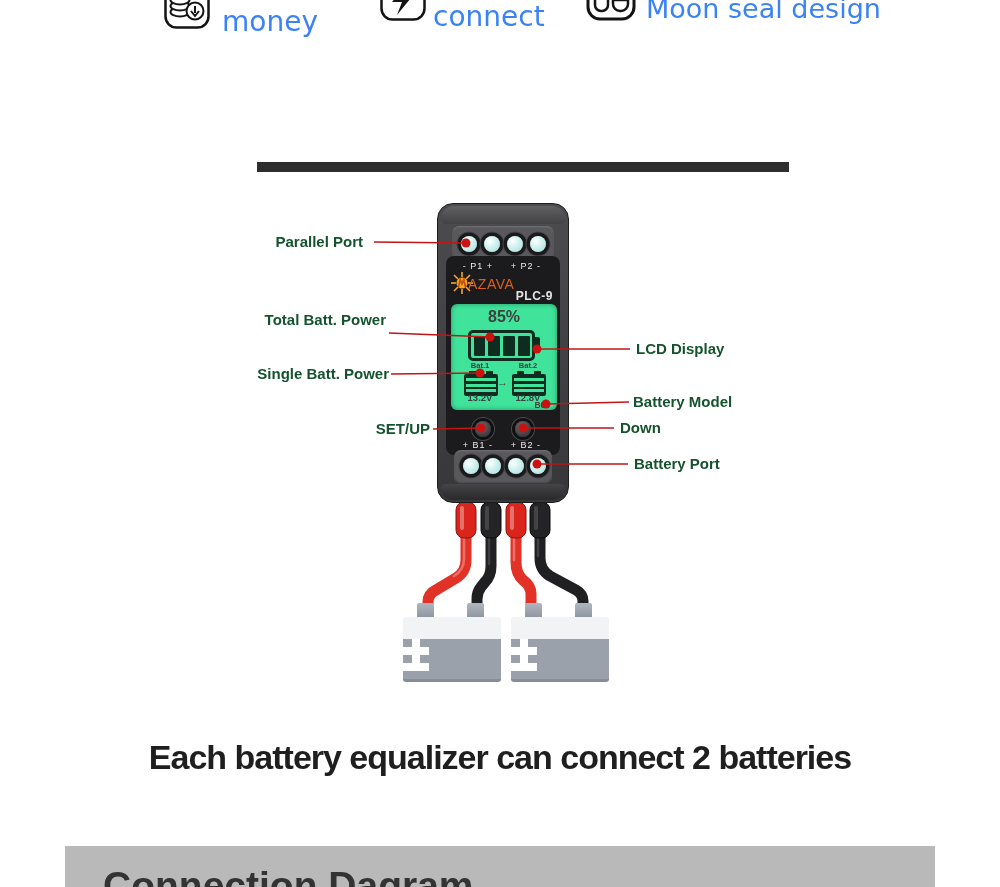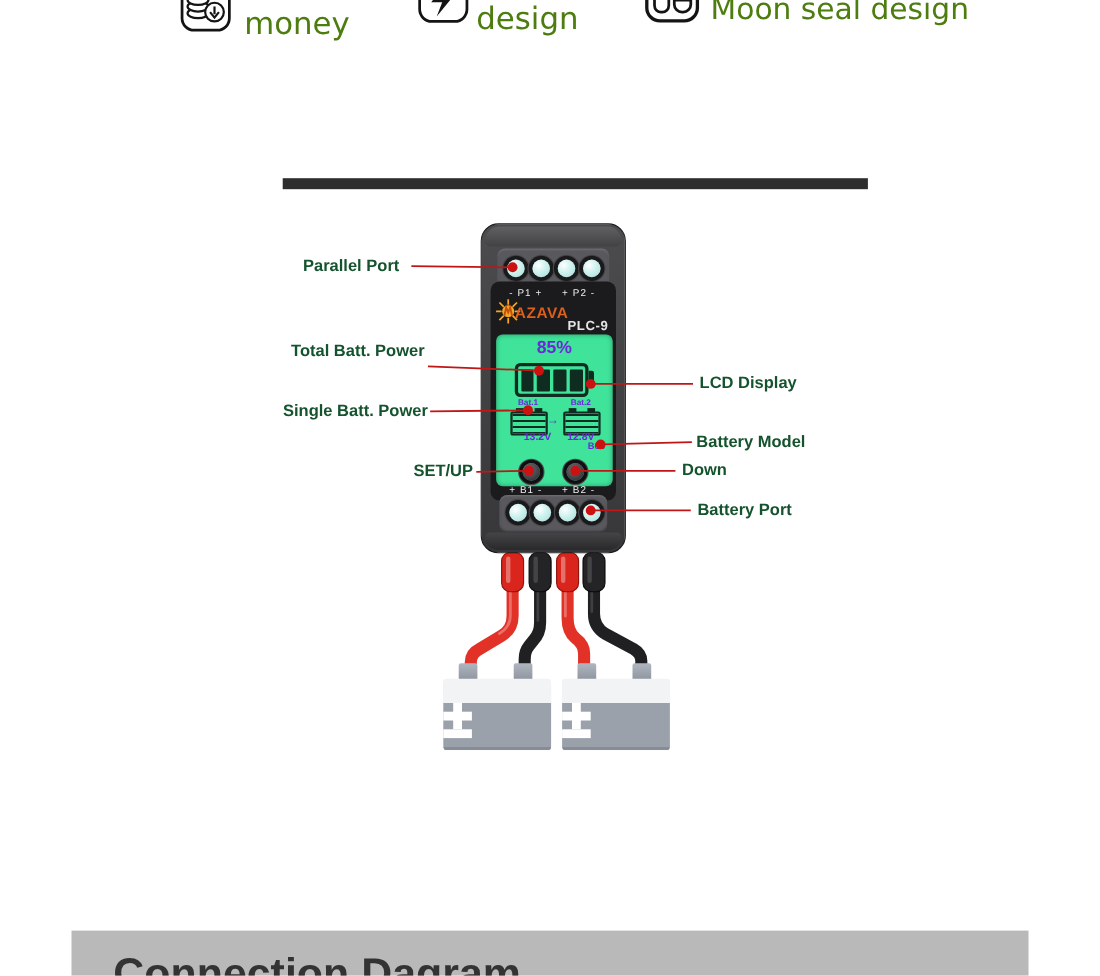--- a/index.html
+++ b/index.html
@@ -1,20 +1,20 @@
 <!DOCTYPE html>
 <html><head>
 <meta charset="utf-8">
 <style>
   html,body{margin:0;padding:0;background:#fff;}
   .stage{position:relative;width:1000px;height:887px;overflow:hidden;background:#fff;
          font-family:"Liberation Sans",sans-serif;}
 
   
-  .badge-label{position:absolute;font-family:"DejaVu Sans",sans-serif;color:#4d7c0f;
+  .badge-label{position:absolute;font-family:"DejaVu Sans",sans-serif;color:#3b82f6;
                font-weight:400;white-space:nowrap;}
   .badge-icon{position:absolute;}
 
   
   .banner{position:absolute;left:65px;width:870px;background:#b9b9b9;}
   .banner-title{position:absolute;font-weight:bold;color:#1b1b1b;white-space:nowrap;}
   .divider-bar{position:absolute;left:257px;top:162px;width:532px;height:10px;background:#2e2e2e;}
 
   
   .device{position:absolute;left:437px;top:203px;width:130px;height:298px;
@@ -27,29 +27,29 @@
   .device>*{position:absolute;z-index:2;}
   .tpanel{background:#59595d;border-radius:7px;
           box-shadow:inset 0 1px 2px rgba(255,255,255,.18), inset 0 -1px 2px rgba(0,0,0,.45);}
   .term{width:16px;height:16px;border-radius:50%;
         background:radial-gradient(circle at 35% 32%, #ffffff, #cdf1ee 45%, #a8dcd8);
         box-shadow:0 0 0 3.5px #1a1a1c, 0 0 0 4.5px #47474a;position:absolute;}
   .faceplate{left:8px;top:52px;width:114px;height:199px;background:#1b1b1d;border-radius:8px;}
   .faceplate>*{position:absolute;}
   .portlab{font-size:9px;font-weight:normal;color:#ededed;letter-spacing:1px;
            text-align:center;white-space:nowrap;}
-  .brand{font-size:14px;font-weight:bold;color:#dd5f1a;letter-spacing:.5px;}
+  .brand{font-size:14px;font-weight:normal;color:#dd5f1a;letter-spacing:.5px;}
   .model{font-size:12px;font-weight:bold;color:#e4e4e4;letter-spacing:.5px;}
   .dbtn{width:16px;height:16px;border-radius:50%;
         background:radial-gradient(circle at 40% 35%, #6c6c70, #3a3a3e 72%);
         box-shadow:0 0 0 3px #101012, 0 0 0 4px #4a4a4d;}
 
   
-  .lcd{left:5px;top:48px;width:106px;height:138px;background:#3fe39a;border-radius:6px;
-       box-shadow:inset 0 0 5px rgba(0,0,0,.35);color:#6d28d9;}
+  .lcd{left:5px;top:48px;width:106px;height:106px;background:#3fe39a;border-radius:6px;
+       box-shadow:inset 0 0 5px rgba(0,0,0,.35);color:#404040;}
   .lcd>*{position:absolute;}
   .lcd-total{left:0;right:0;top:4px;text-align:center;font-size:16px;font-weight:bold;}
   .gauge{left:17px;top:26px;width:56px;height:20px;border:3px solid #0e2c20;border-radius:5px;
          display:flex;gap:3px;padding:2.5px;}
   .gauge .bar{flex:1;background:#0e2c20;border-radius:1px;}
   .gauge-nub{left:84px;top:33px;width:5px;height:12px;background:#0e2c20;border-radius:0 2px 2px 0;}
   .batlab{font-size:7.5px;font-weight:bold;text-align:center;width:42px;}
   .sbat{width:30px;height:18px;border:2px solid #0e2c20;border-radius:2px;
         background:repeating-linear-gradient(to bottom,#0e2c20 0 2.5px,transparent 2.5px 5.5px);}
   .sbat::before,.sbat::after{content:"";position:absolute;top:-5px;width:7px;height:4px;background:#0e2c20;}
@@ -96,21 +96,21 @@
     <circle cx="32" cy="29" r="8.5" fill="#fff" stroke="#141414" stroke-width="2"></circle>
     <line x1="32" y1="24" x2="32" y2="31" stroke="#141414" stroke-width="2"></line>
     <polyline points="28,29 32,34 36,29" fill="none" stroke="#141414" stroke-width="2"></polyline>
   </svg>
   <div class="badge-label" style="left:222px;top:5px;font-size:28px;">money</div>
 
   <svg class="badge-icon" style="left:379px;top:-26px;" width="48" height="48" viewBox="0 0 48 48">
     <rect x="2.5" y="2.5" width="43" height="43" rx="11" fill="none" stroke="#141414" stroke-width="2.5"></rect>
     <path d="M30 7 L13 28 H23 L18 41 L36 19 H25 L31 7 Z" fill="#141414"></path>
   </svg>
-  <div class="badge-label" style="left:433px;top:0px;font-size:28px;">design</div>
+  <div class="badge-label" style="left:433px;top:0px;font-size:28px;">connect</div>
 
   <svg class="badge-icon" style="left:585px;top:-30px;" width="52" height="52" viewBox="0 0 52 52">
     <rect x="3" y="3" width="46" height="46" rx="12" fill="none" stroke="#141414" stroke-width="3"></rect>
     <rect x="10" y="12" width="13" height="29" rx="6" fill="none" stroke="#141414" stroke-width="2.5"></rect>
     <rect x="28" y="9" width="15" height="32" rx="7" fill="none" stroke="#141414" stroke-width="2.5"></rect>
     <line x1="28" y1="21" x2="43" y2="21" stroke="#141414" stroke-width="2.5"></line>
     <line x1="28" y1="30" x2="43" y2="30" stroke="#141414" stroke-width="2.5"></line>
   </svg>
   <div class="badge-label" style="left:646px;top:-7px;font-size:27px;">Moon seal design</div>
 
@@ -174,21 +174,21 @@
             <div class="bar"></div>
             <div class="bar"></div>
             <div class="bar"></div>
         </div>
         <div class="gauge-nub"></div>
         <div class="batlab" style="left:8px;top:57px;">Bat.1</div>
         <div class="batlab" style="left:56px;top:57px;">Bat.2</div>
         <div class="sbat" style="left:13px;top:70px;"></div>
         <div class="lcd-arrow" style="left:46px;top:72px;">→</div>
         <div class="sbat" style="left:61px;top:70px;"></div>
-        <div class="volt" style="left:8px;top:88px;text-align:right;">13.2V</div>
+        <div class="volt" style="left:8px;top:88px;">13.2V</div>
         <div class="volt" style="left:56px;top:88px;">12.8V</div>
         <div class="bcode" style="right:7px;top:96px;">B03</div>
       </div>
 
       <div class="dbtn" style="left:29px;top:165px;"></div>
       <div class="dbtn" style="left:69px;top:165px;"></div>
       <div class="portlab" style="left:8px;top:184px;width:48px;">+ B1 -</div>
       <div class="portlab" style="left:56px;top:184px;width:48px;">+ B2 -</div>
     </div>
 
@@ -243,18 +243,19 @@
 
   <div class="callout" style="right:637px;top:234px;">Parallel Port</div>
   <div class="callout" style="right:614px;top:312px;">Total Batt. Power</div>
   <div class="callout" style="right:611px;top:366px;">Single Batt. Power</div>
   <div class="callout" style="right:570px;top:421px;">SET/UP</div>
   <div class="callout" style="left:636px;top:341px;">LCD Display</div>
   <div class="callout" style="left:633px;top:394px;">Battery Model</div>
   <div class="callout" style="left:620px;top:420px;">Down</div>
   <div class="callout" style="left:634px;top:456px;">Battery Port</div>
 
+  <div class="caption">Each battery equalizer can connect 2 batteries</div>
 
   <div class="banner" style="top:846px;height:70px;">
     <div class="banner-title" style="left:38px;top:18px;font-size:39px;color:#333;">Connection Dagram</div>
   </div>
 
 </div>
 
 </body></html>

